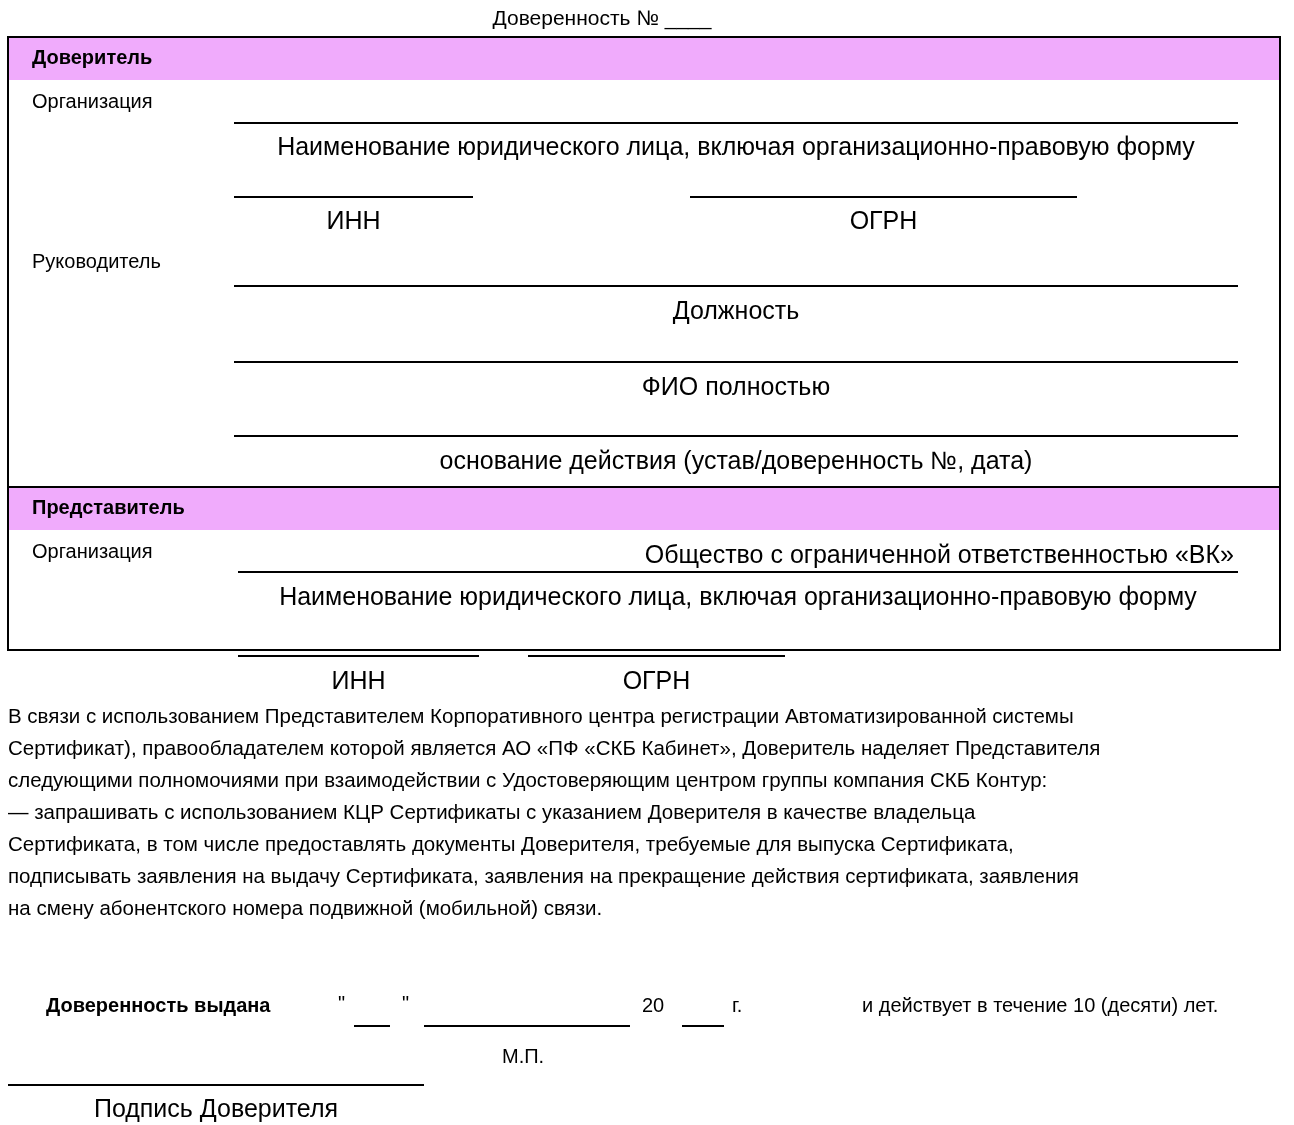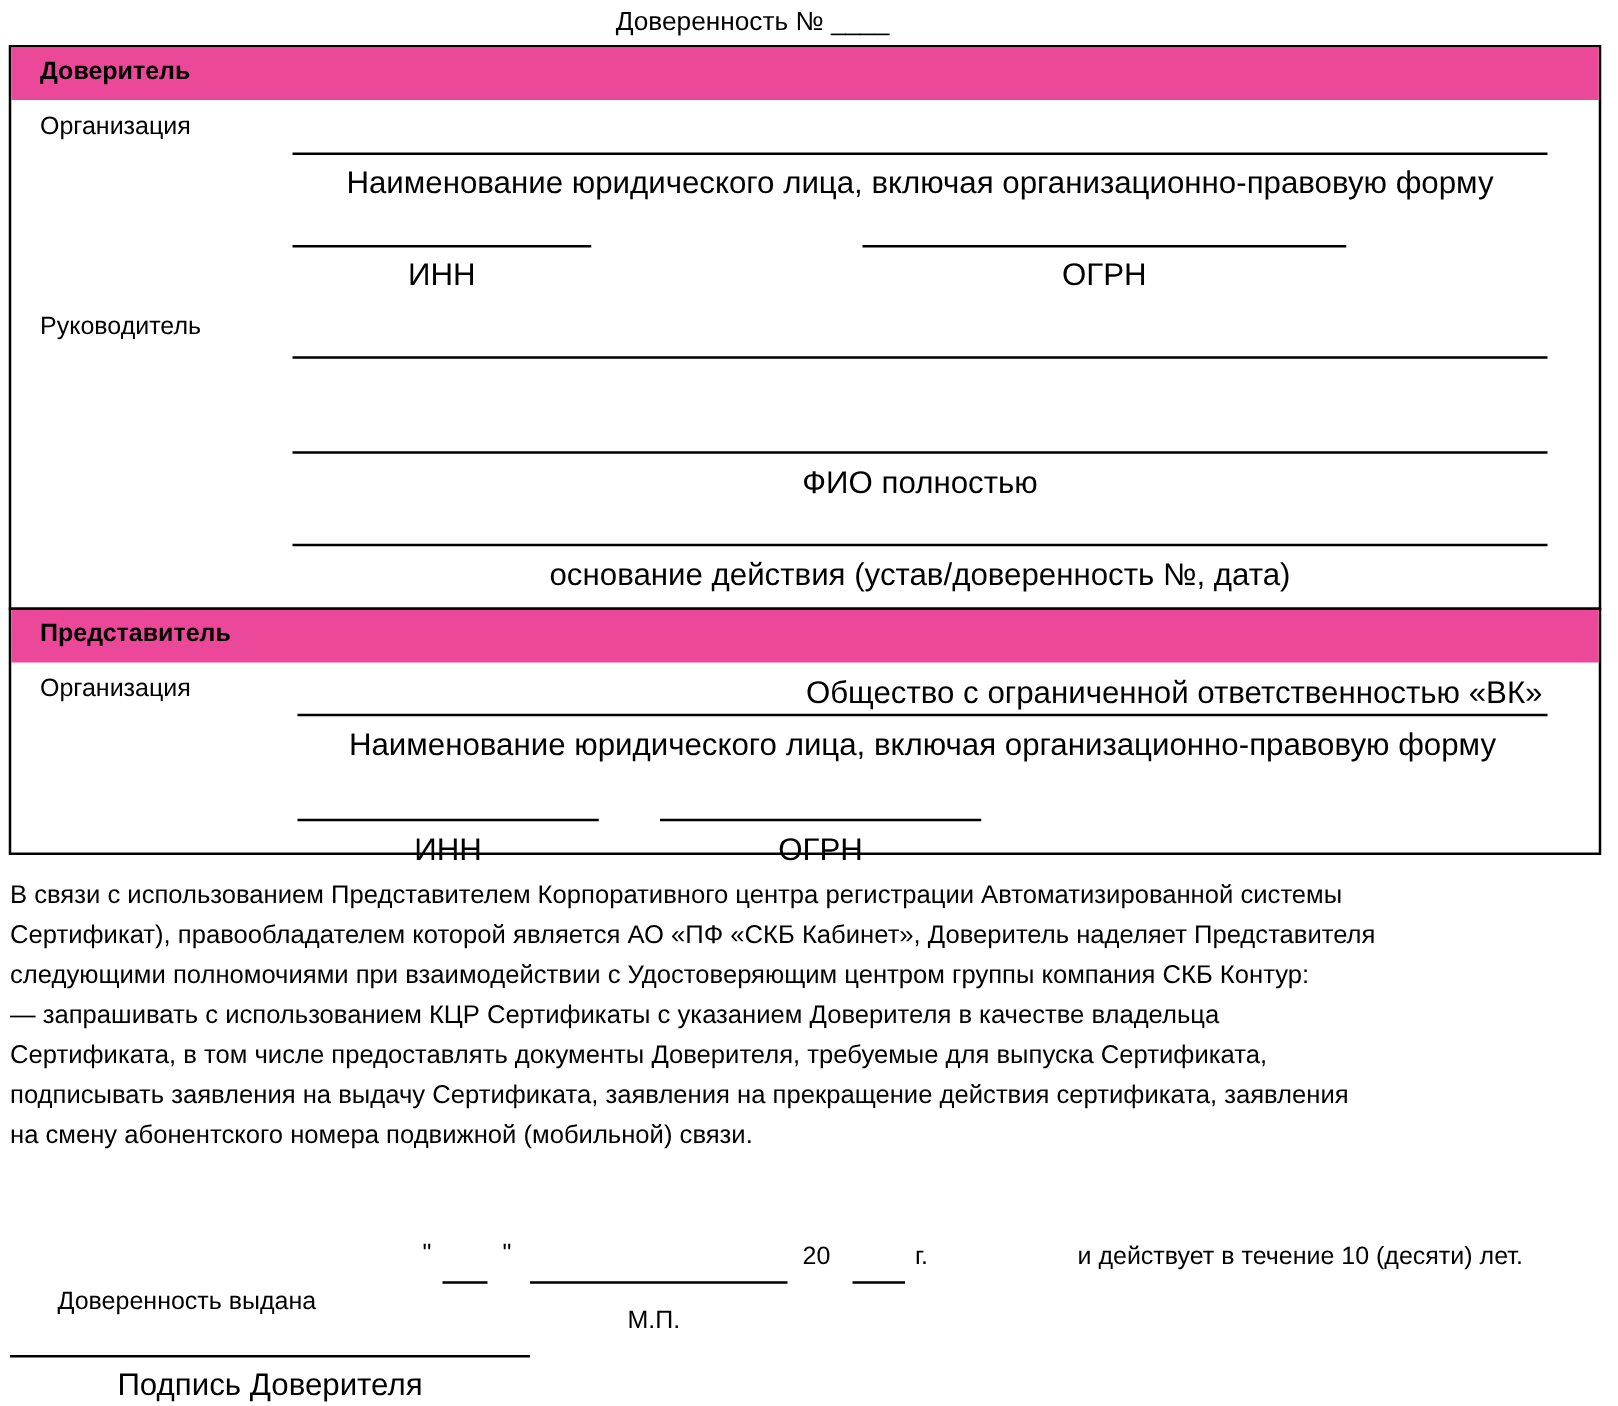--- a/index.html
+++ b/index.html
@@ -5,22 +5,22 @@
   html, body { margin: 0; padding: 0; background: #ffffff; }
   body {
     width: 1294px; height: 1125px; position: relative; overflow: hidden;
     font-family: "Liberation Sans", "DejaVu Sans", sans-serif;
     color: #000; font-size: 20px;
   }
   .abs { position: absolute; white-space: nowrap; }
   .title { left: 0; width: 1204px; text-align: center; top: 6px; font-size: 21px; }
   .box { position: absolute; left: 7px; width: 1274px; border: 2px solid #000; box-sizing: border-box; }
   .box1 { top: 36px; height: 452px; }
-  .box2 { top: 486px; height: 198px; padding-left: 39px; }
-  .hdr { position: absolute; left: 0; right: 0; top: 0; height: 42px; background: #ec4899; }
+  .box2 { top: 486px; height: 165px; padding-left: 39px; }
+  .hdr { position: absolute; left: 0; right: 0; top: 0; height: 42px; background: #f0abfc; }
   .hdr span { position: absolute; left: 23px; top: 8px; font-weight: bold; font-size: 20px; }
   .line { position: absolute; height: 2px; background: #000; }
   .lbl { position: absolute; font-size: 20px; }
   .cap { position: absolute; text-align: center; font-size: 25px; }
   .para { position: absolute; left: 8px; top: 700px; width: 1270px; font-size: 20.5px; line-height: 32px; }
   .para div { white-space: nowrap; }
 </style>
 </head>
 <body>
 
@@ -35,20 +35,21 @@
   <div class="line" style="left:225px; width:1004px; top:84px;"></div>
   <div class="cap" style="left:225px; width:1004px; top:94px;">Наименование юридического лица, включая организационно-правовую форму</div>
 
   <div class="line" style="left:225px; width:239px; top:158px;"></div>
   <div class="cap" style="left:225px; width:239px; top:168px;">ИНН</div>
   <div class="line" style="left:681px; width:387px; top:158px;"></div>
   <div class="cap" style="left:681px; width:387px; top:168px;">ОГРН</div>
 
   <div class="lbl" style="left:23px; top:212px;">Руководитель</div>
   <div class="line" style="left:225px; width:1004px; top:247px;"></div>
+  <div class="cap" style="left:225px; width:1004px; top:258px;">Должность</div>
   <div class="line" style="left:225px; width:1004px; top:323px;"></div>
   <div class="cap" style="left:225px; width:1004px; top:334px;">ФИО полностью</div>
   <div class="line" style="left:225px; width:1004px; top:397px;"></div>
   <div class="cap" style="left:225px; width:1004px; top:408px;">основание действия (устав/доверенность №, дата)</div>
 </div>
 
 <div class="box box2">
   <div class="hdr">
     <span>Представитель</span>
   </div>
@@ -66,21 +67,21 @@
 <div class="para">
   <div>В связи с использованием Представителем Корпоративного центра регистрации Автоматизированной системы</div>
   <div>Сертификат), правообладателем которой является АО «ПФ «СКБ Кабинет», Доверитель наделяет Представителя</div>
   <div>следующими полномочиями при взаимодействии с Удостоверяющим центром группы компания СКБ Контур:</div>
   <div>— запрашивать с использованием КЦР Сертификаты с указанием Доверителя в качестве владельца</div>
   <div>Сертификата, в том числе предоставлять документы Доверителя, требуемые для выпуска Сертификата,</div>
   <div>подписывать заявления на выдачу Сертификата, заявления на прекращение действия сертификата, заявления</div>
   <div>на смену абонентского номера подвижной (мобильной) связи.</div>
 </div>
 
-<div class="abs" style="left:46px; top:1030px;">Доверенность выдана</div>
+<div class="abs" style="left:46px; top:994px;font-weight:bold;">Доверенность выдана</div>
 <div class="abs" style="left:338px; top:992px;">"</div>
 <div class="line" style="left:354px; width:36px; top:1025px;"></div>
 <div class="abs" style="left:402px; top:992px;">"</div>
 <div class="line" style="left:424px; width:206px; top:1025px;"></div>
 <div class="abs" style="left:642px; top:994px;">20</div>
 <div class="line" style="left:682px; width:42px; top:1025px;"></div>
 <div class="abs" style="left:732px; top:994px;">г.</div>
 <div class="abs" style="left:862px; top:994px;">и действует в течение 10 (десяти) лет.</div>
 
 <div class="abs" style="left:502px; top:1045px;">М.П.</div>

